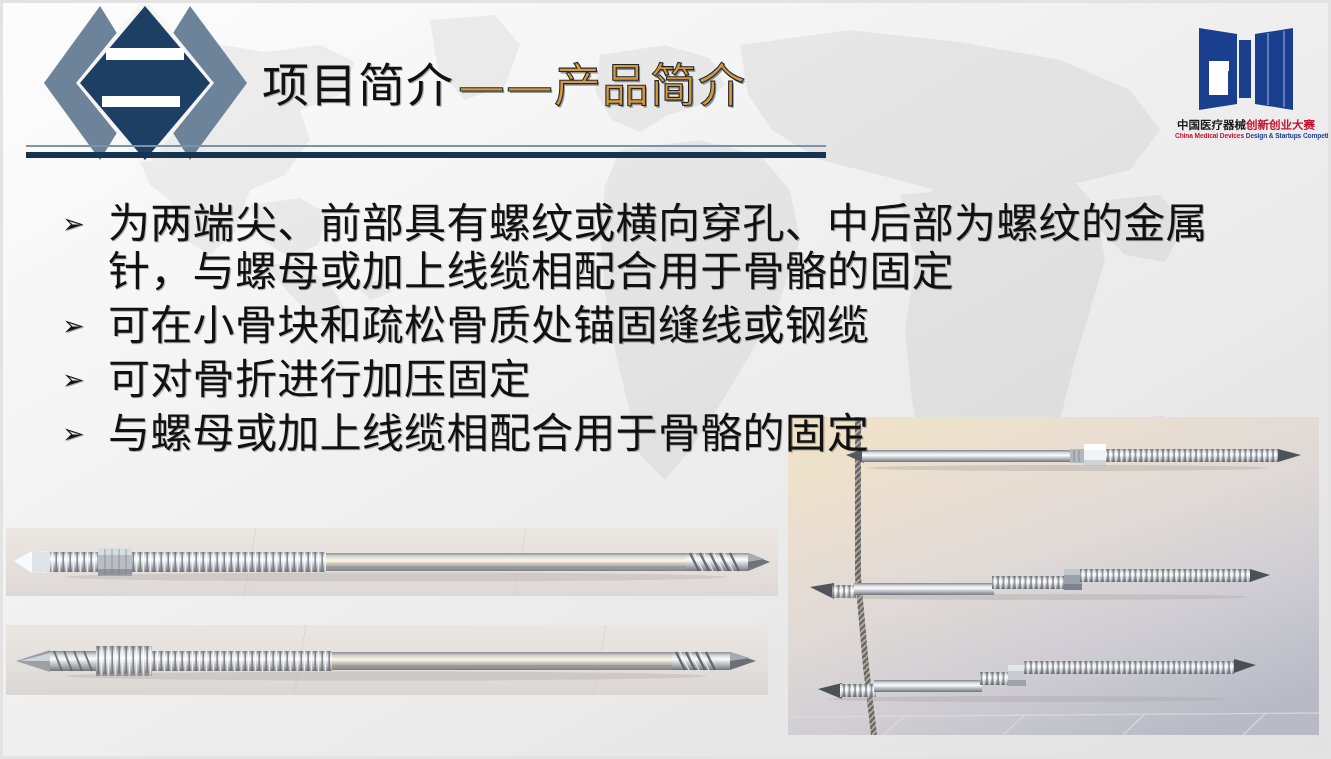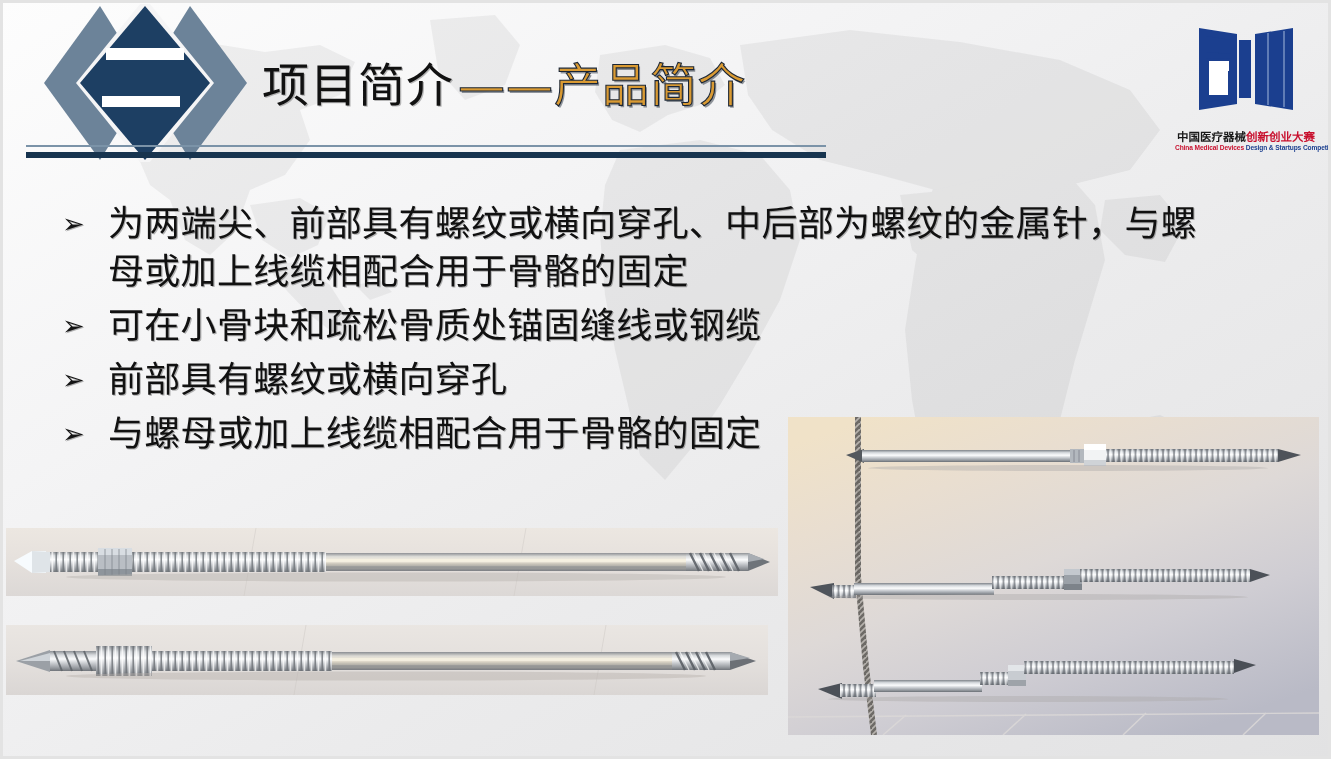--- a/index.html
+++ b/index.html
@@ -96,21 +96,21 @@
     text-align: center;
   }
   .comp-logo .mark { width: 142px; height: 104px; }
   .comp-logo .mark svg { display: block; width: 100%; height: 100%; }
   .comp-logo .cn-line {
     font-size: 11.5px;
     line-height: 13px;
     white-space: nowrap;
     font-family: "DejaVu Sans", "Liberation Sans", sans-serif;
     font-weight: bold;
-    margin-top: 13px;
+    margin-top: 1px;
   }
   .comp-logo .cn-a { color: #1a1a1a; }
   .comp-logo .cn-b { color: #c8102e; }
   .comp-logo .en-line {
     font-size: 6.6px;
     line-height: 8px;
     white-space: nowrap;
     font-weight: bold;
     letter-spacing: -0.1px;
   }
@@ -134,21 +134,21 @@
     flex: 0 0 auto;
     width: 46px;
     font-size: 27px;
     line-height: 48px;
     color: #141414;
     font-family: "DejaVu Sans", sans-serif;
     text-shadow: 1px 1px 0 rgba(40,40,40,.35);
   }
   .bullet-text {
     flex: 1 1 auto;
-    font-size: 36px;
+    font-size: 42px;
     line-height: 48px;
     color: #111111;
     letter-spacing: 0.3px;
     font-family: "DejaVu Sans", "Liberation Sans", sans-serif;
     text-shadow: 1.1px 1.1px 0 rgba(35,35,35,.33);
   }
 
   
   .photo { position: absolute; z-index: 8; overflow: hidden; }
   .photo svg { display: block; width: 100%; height: 100%; }
@@ -265,21 +265,21 @@
       <div class="bullet-text">为两端尖、前部具有螺纹或横向穿孔、中后部为螺纹的金属针，与螺母或加上线缆相配合用于骨骼的固定</div>
     </div>
 
     <div class="bullet-row">
       <div class="bullet-marker">➢</div>
       <div class="bullet-text">可在小骨块和疏松骨质处锚固缝线或钢缆</div>
     </div>
 
     <div class="bullet-row">
       <div class="bullet-marker">➢</div>
-      <div class="bullet-text">前部具有螺纹或横向穿孔</div>
+      <div class="bullet-text">可对骨折进行加压固定</div>
     </div>
 
     <div class="bullet-row">
       <div class="bullet-marker">➢</div>
       <div class="bullet-text">与螺母或加上线缆相配合用于骨骼的固定</div>
     </div>
 
   </div>
 
   <div class="photo photo-left-top">

